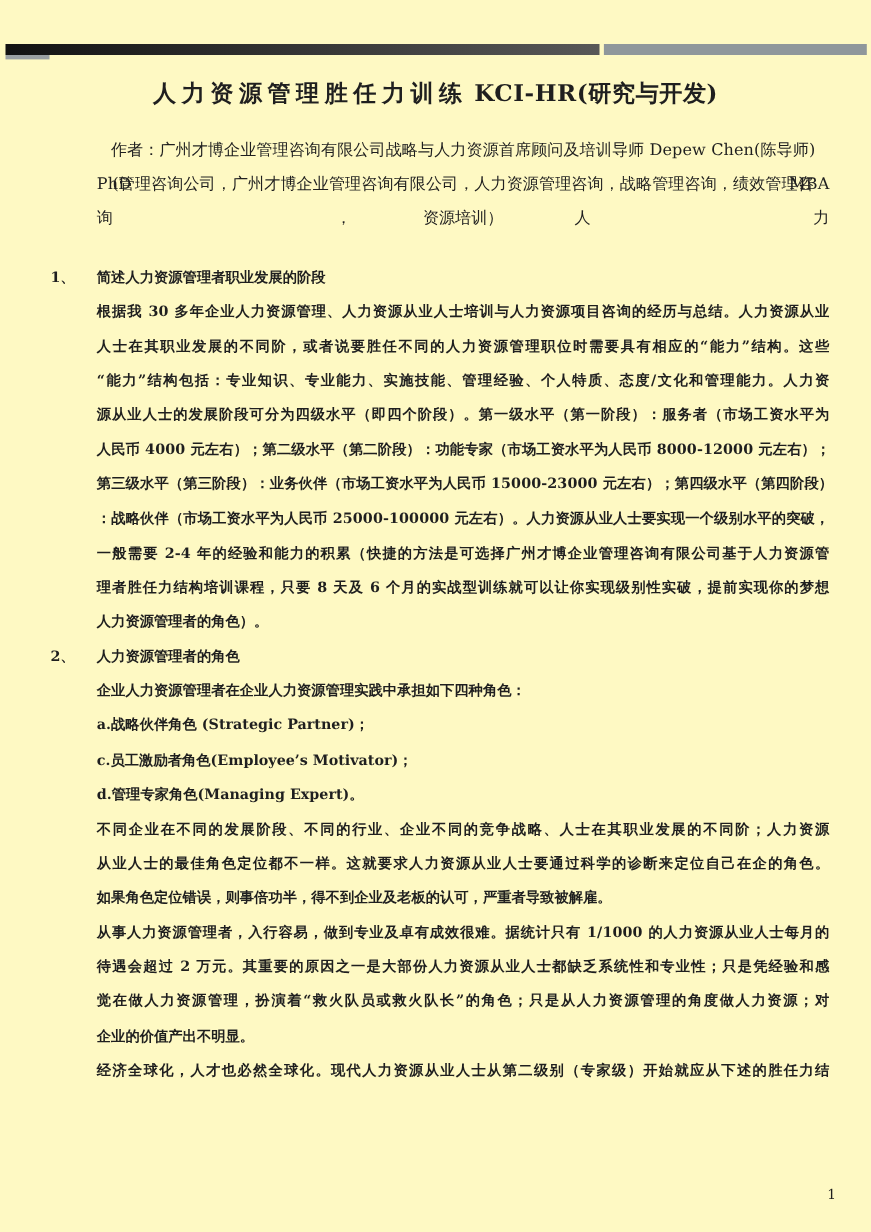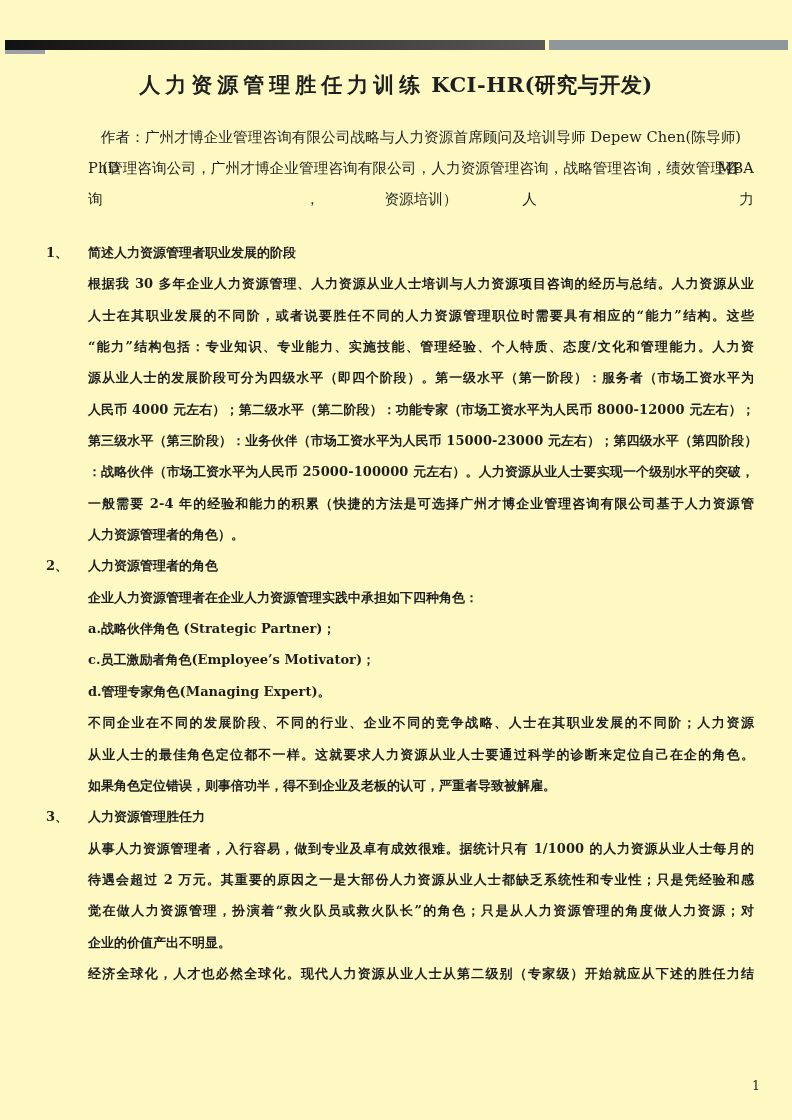--- a/index.html
+++ b/index.html
@@ -87,30 +87,30 @@
   <div class="doc-body">
       <div class="row"><span class="sec-num">1、</span><span class="sec-heading">简述人力资源管理者职业发展的阶段</span></div>
       <div class="row"><span class="body-text full">根据我 30 多年企业人力资源管理、人力资源从业人士培训与人力资源项目咨询的经历与总结。人力资源从业</span></div>
       <div class="row"><span class="body-text full">人士在其职业发展的不同阶，或者说要胜任不同的人力资源管理职位时需要具有相应的“能力”结构。这些</span></div>
       <div class="row"><span class="body-text full">“能力”结构包括：专业知识、专业能力、实施技能、管理经验、个人特质、态度/文化和管理能力。人力资</span></div>
       <div class="row"><span class="body-text full">源从业人士的发展阶段可分为四级水平（即四个阶段）。第一级水平（第一阶段）：服务者（市场工资水平为</span></div>
       <div class="row"><span class="body-text full">人民币 4000 元左右）；第二级水平（第二阶段）：功能专家（市场工资水平为人民币 8000-12000 元左右）；</span></div>
       <div class="row"><span class="body-text full">第三级水平（第三阶段）：业务伙伴（市场工资水平为人民币 15000-23000 元左右）；第四级水平（第四阶段）</span></div>
       <div class="row"><span class="body-text full">：战略伙伴（市场工资水平为人民币 25000-100000 元左右）。人力资源从业人士要实现一个级别水平的突破，</span></div>
       <div class="row"><span class="body-text full">一般需要 2-4 年的经验和能力的积累（快捷的方法是可选择广州才博企业管理咨询有限公司基于人力资源管</span></div>
+      <div class="row"><span class="body-text full">理者胜任力结构培训课程，只要 8 天及 6 个月的实战型训练就可以让你实现级别性实破，提前实现你的梦想</span></div>
       <div class="row"><span class="body-text short">人力资源管理者的角色）。</span></div>
       <div class="row"><span class="sec-num">2、</span><span class="sec-heading">人力资源管理者的角色</span></div>
       <div class="row"><span class="body-text short">企业人力资源管理者在企业人力资源管理实践中承担如下四种角色：</span></div>
       <div class="row"><span class="body-text short">a.战略伙伴角色 (Strategic Partner)；</span></div>
       <div class="row"><span class="body-text short">c.员工激励者角色(Employee’s Motivator)；</span></div>
       <div class="row"><span class="body-text short">d.管理专家角色(Managing Expert)。</span></div>
       <div class="row"><span class="body-text full">不同企业在不同的发展阶段、不同的行业、企业不同的竞争战略、人士在其职业发展的不同阶；人力资源</span></div>
       <div class="row"><span class="body-text full">从业人士的最佳角色定位都不一样。这就要求人力资源从业人士要通过科学的诊断来定位自己在企的角色。</span></div>
       <div class="row"><span class="body-text short">如果角色定位错误，则事倍功半，得不到企业及老板的认可，严重者导致被解雇。</span></div>
-      <div class="row"><span class="sec-num">3、</span><span class="sec-heading">人力资源管理胜任力</span></div>
       <div class="row"><span class="body-text full">从事人力资源管理者，入行容易，做到专业及卓有成效很难。据统计只有 1/1000 的人力资源从业人士每月的</span></div>
       <div class="row"><span class="body-text full">待遇会超过 2 万元。其重要的原因之一是大部份人力资源从业人士都缺乏系统性和专业性；只是凭经验和感</span></div>
       <div class="row"><span class="body-text full">觉在做人力资源管理，扮演着“救火队员或救火队长”的角色；只是从人力资源管理的角度做人力资源；对</span></div>
       <div class="row"><span class="body-text short">企业的价值产出不明显。</span></div>
       <div class="row"><span class="body-text full">经济全球化，人才也必然全球化。现代人力资源从业人士从第二级别（专家级）开始就应从下述的胜任力结</span></div>
     </div>
 
   <div class="page-num">1</div>
 
 </div>

